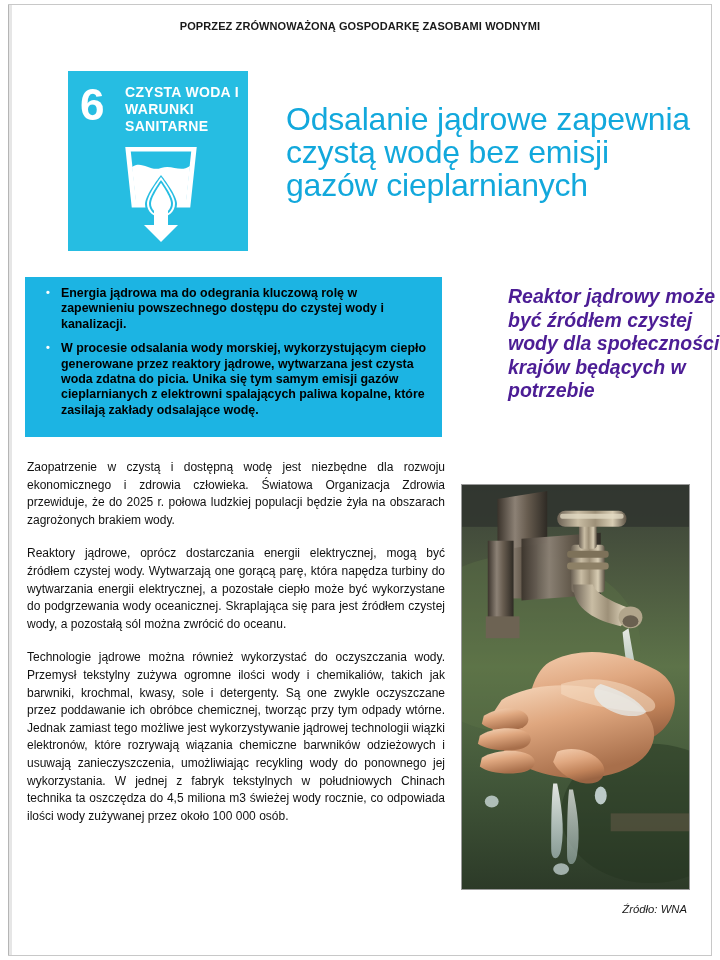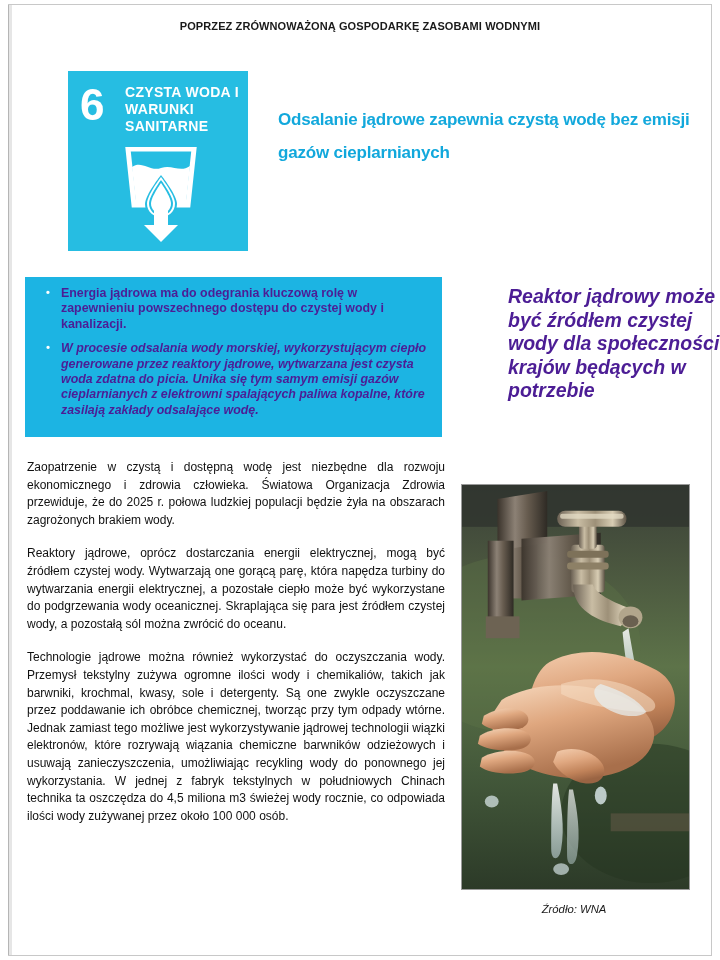--- a/index.html
+++ b/index.html
@@ -107,26 +107,26 @@
     position: absolute;
     left: 50px;
     top: 76px;
     width: 86px;
     height: 96px;
   }
 
   
   .headline {
     position: absolute;
-    left: 278px;
+    left: 286px;
     top: 103px;
     width: 420px;
     color: #12a8dc;
-    font-weight: bold;
-    font-size: 17px;
+    font-weight: normal;
+    font-size: 32px;
     line-height: 33px;
     letter-spacing: -0.2px;
   }
 
   
   .bullet-box {
     position: absolute;
     left: 25px;
     top: 277px;
     width: 417px;
@@ -135,28 +135,28 @@
     box-sizing: border-box;
     padding: 9px 12px 9px 14px;
   }
   .bullet-box ul {
     margin: 0;
     padding: 0;
     list-style: none;
   }
   .bullet-box li {
     position: relative;
-    color: #4c1d95;
+    color: #000000;
     font-weight: bold;
     font-size: 12.4px;
     line-height: 15.4px;
     padding-left: 22px;
     margin-bottom: 9px;
   }
-  .bullet-box li:last-child { margin-bottom: 0; font-style: italic; }
+  .bullet-box li:last-child { margin-bottom: 0; }
   .bullet-box li::before {
     content: "\2022";
     position: absolute;
     left: 7px;
     top: -1px;
     font-size: 11px;
     color: #ffffff;
   }
 
   
@@ -201,21 +201,21 @@
     overflow: hidden;
     background: #3d4a3a;
   }
   .photo-svg { display: block; width: 100%; height: 100%; }
 
   .photo-caption {
     position: absolute;
     left: 461px;
     top: 903px;
     width: 229px;
-    text-align: center;
+    text-align: right;
     font-style: italic;
     font-size: 11.3px;
     color: #1a1a1a;
     padding-right: 3px;
     box-sizing: border-box;
   }
 </style>
 </head>
 <body>
 

